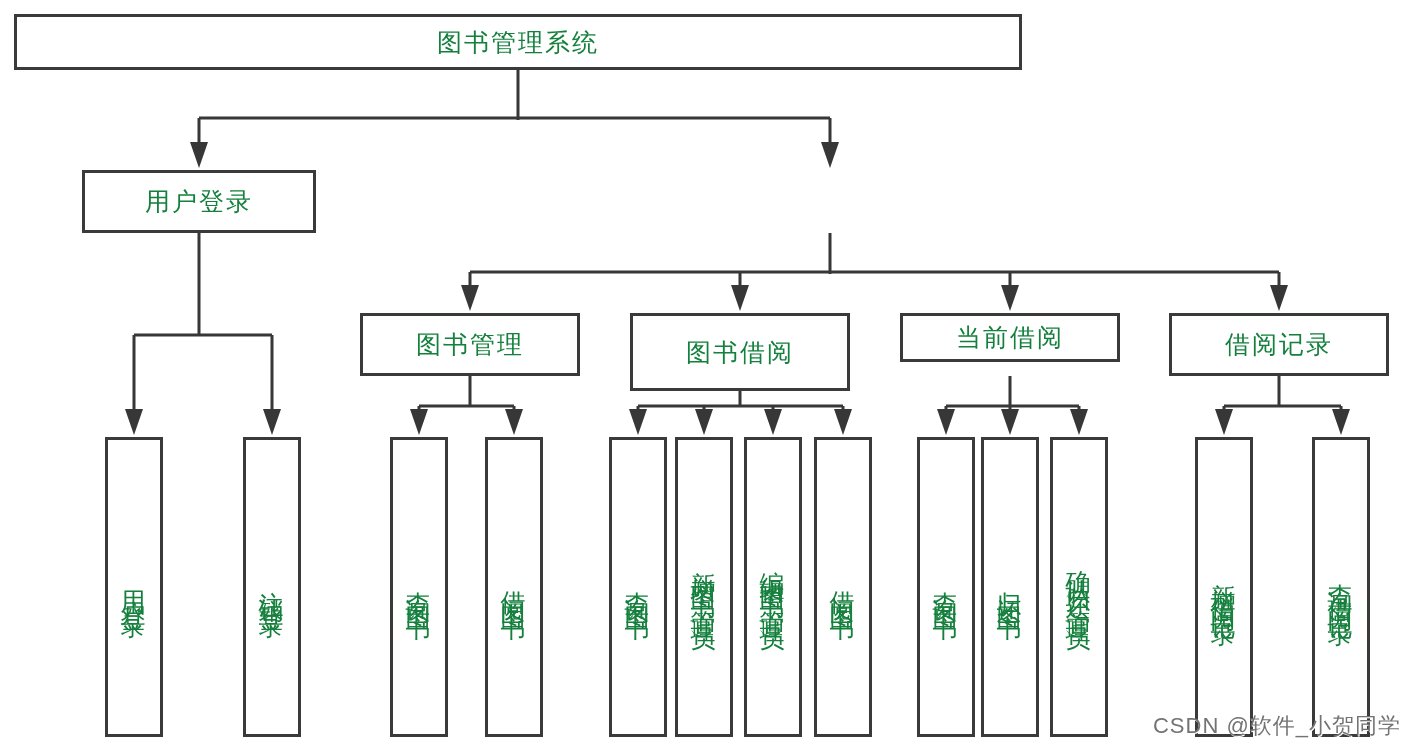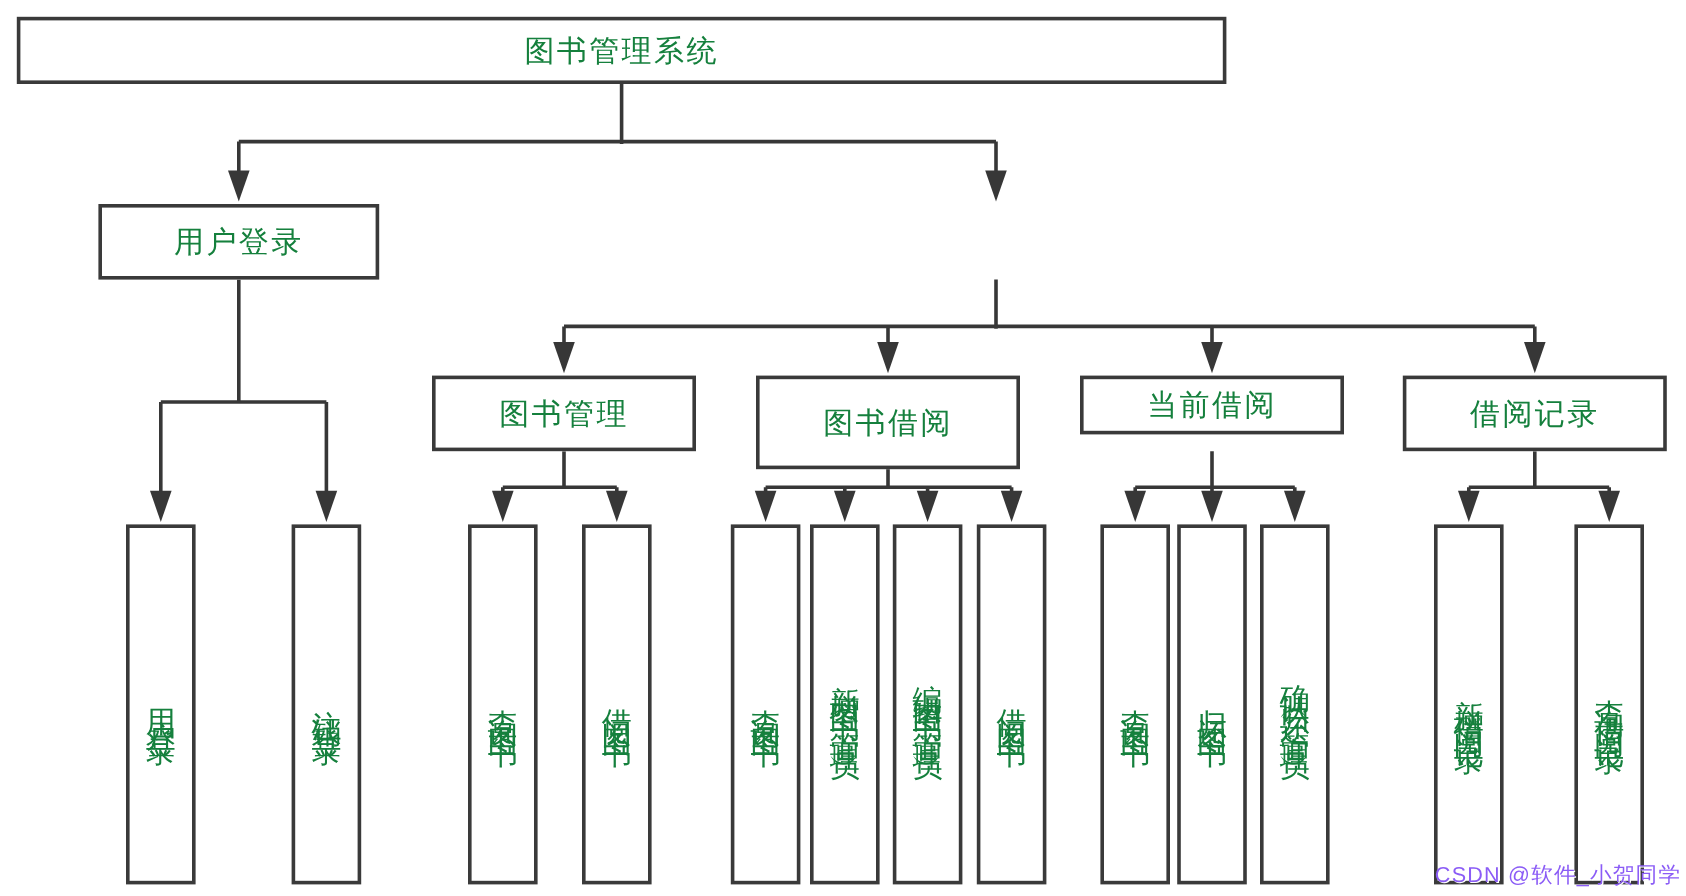--- a/index.html
+++ b/index.html
@@ -38,22 +38,22 @@
     top: 437px;
     width: 58px;
     height: 300px;
     font-size: 25px;
   }
   .watermark {
     position: absolute;
     right: 4px;
     bottom: 6px;
     z-index: 3;
-    font-size: 18px;
-    color: #8b5cf6;
+    font-size: 22px;
+    color: #737373;
     text-shadow: 1px 1px 0 #ffffff;
     letter-spacing: 1px;
   }
 </style>
 </head>
 <body>
 
 <div class="canvas">
 
   <svg class="wires" viewBox="0 0 1405 747">

